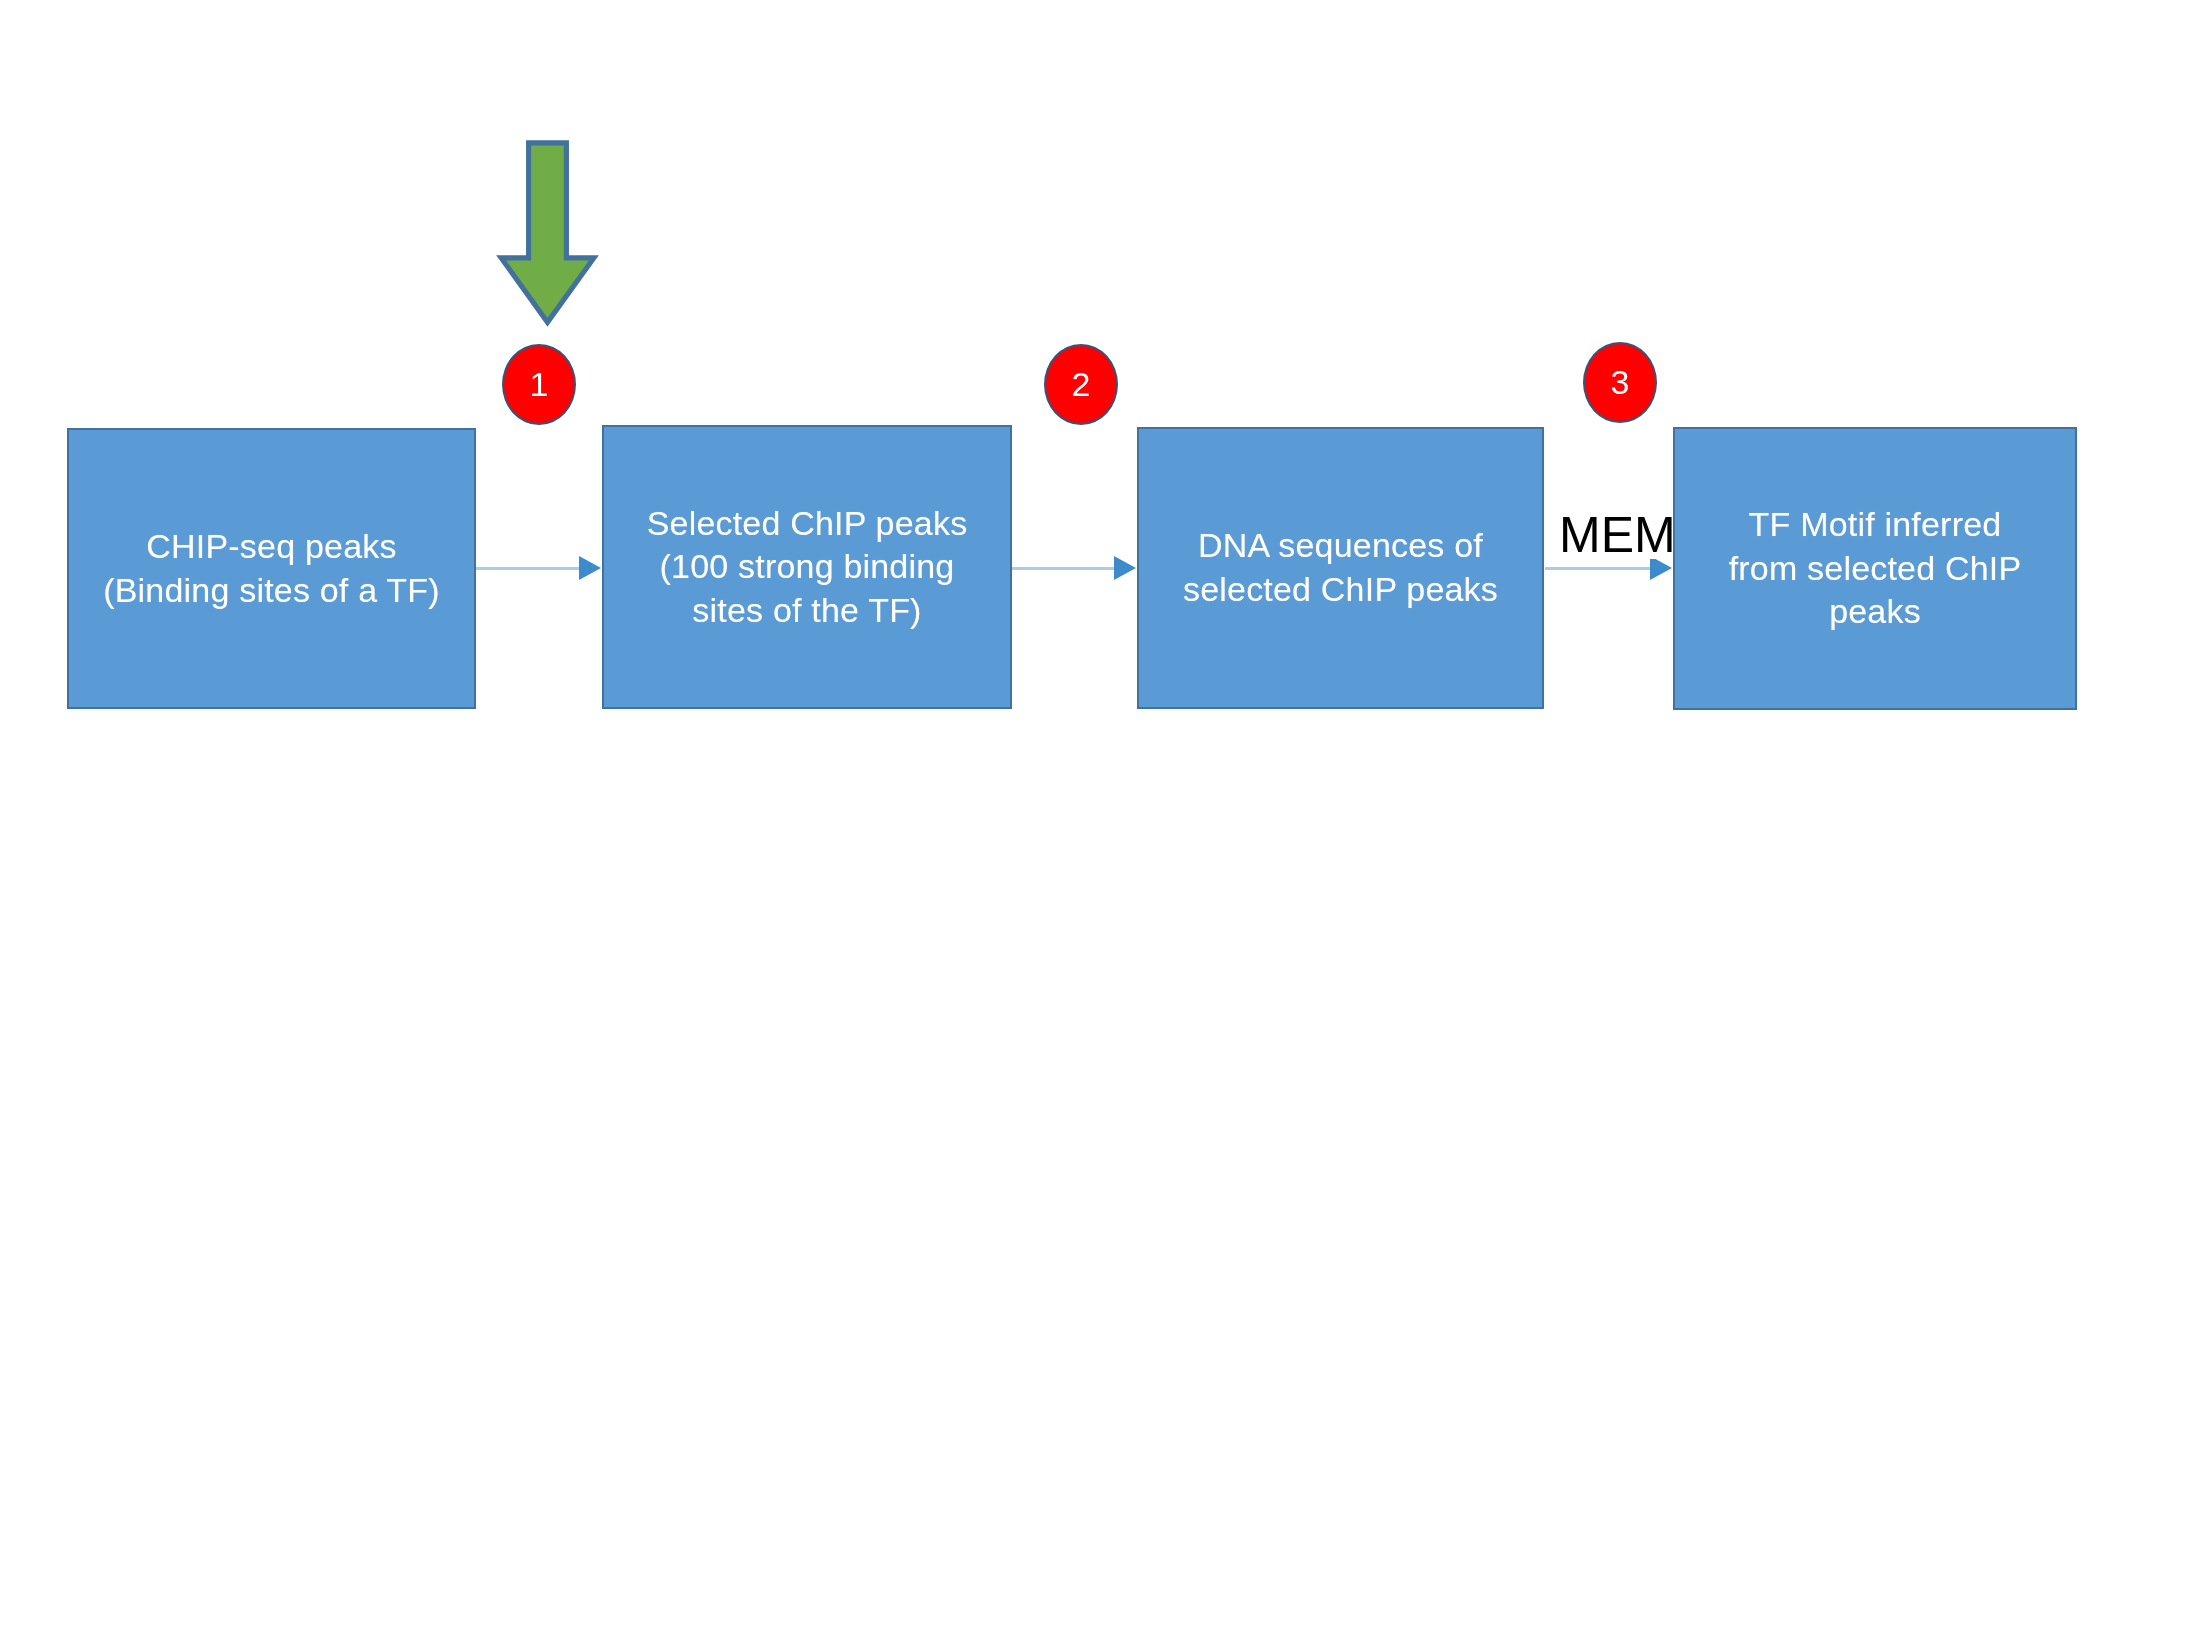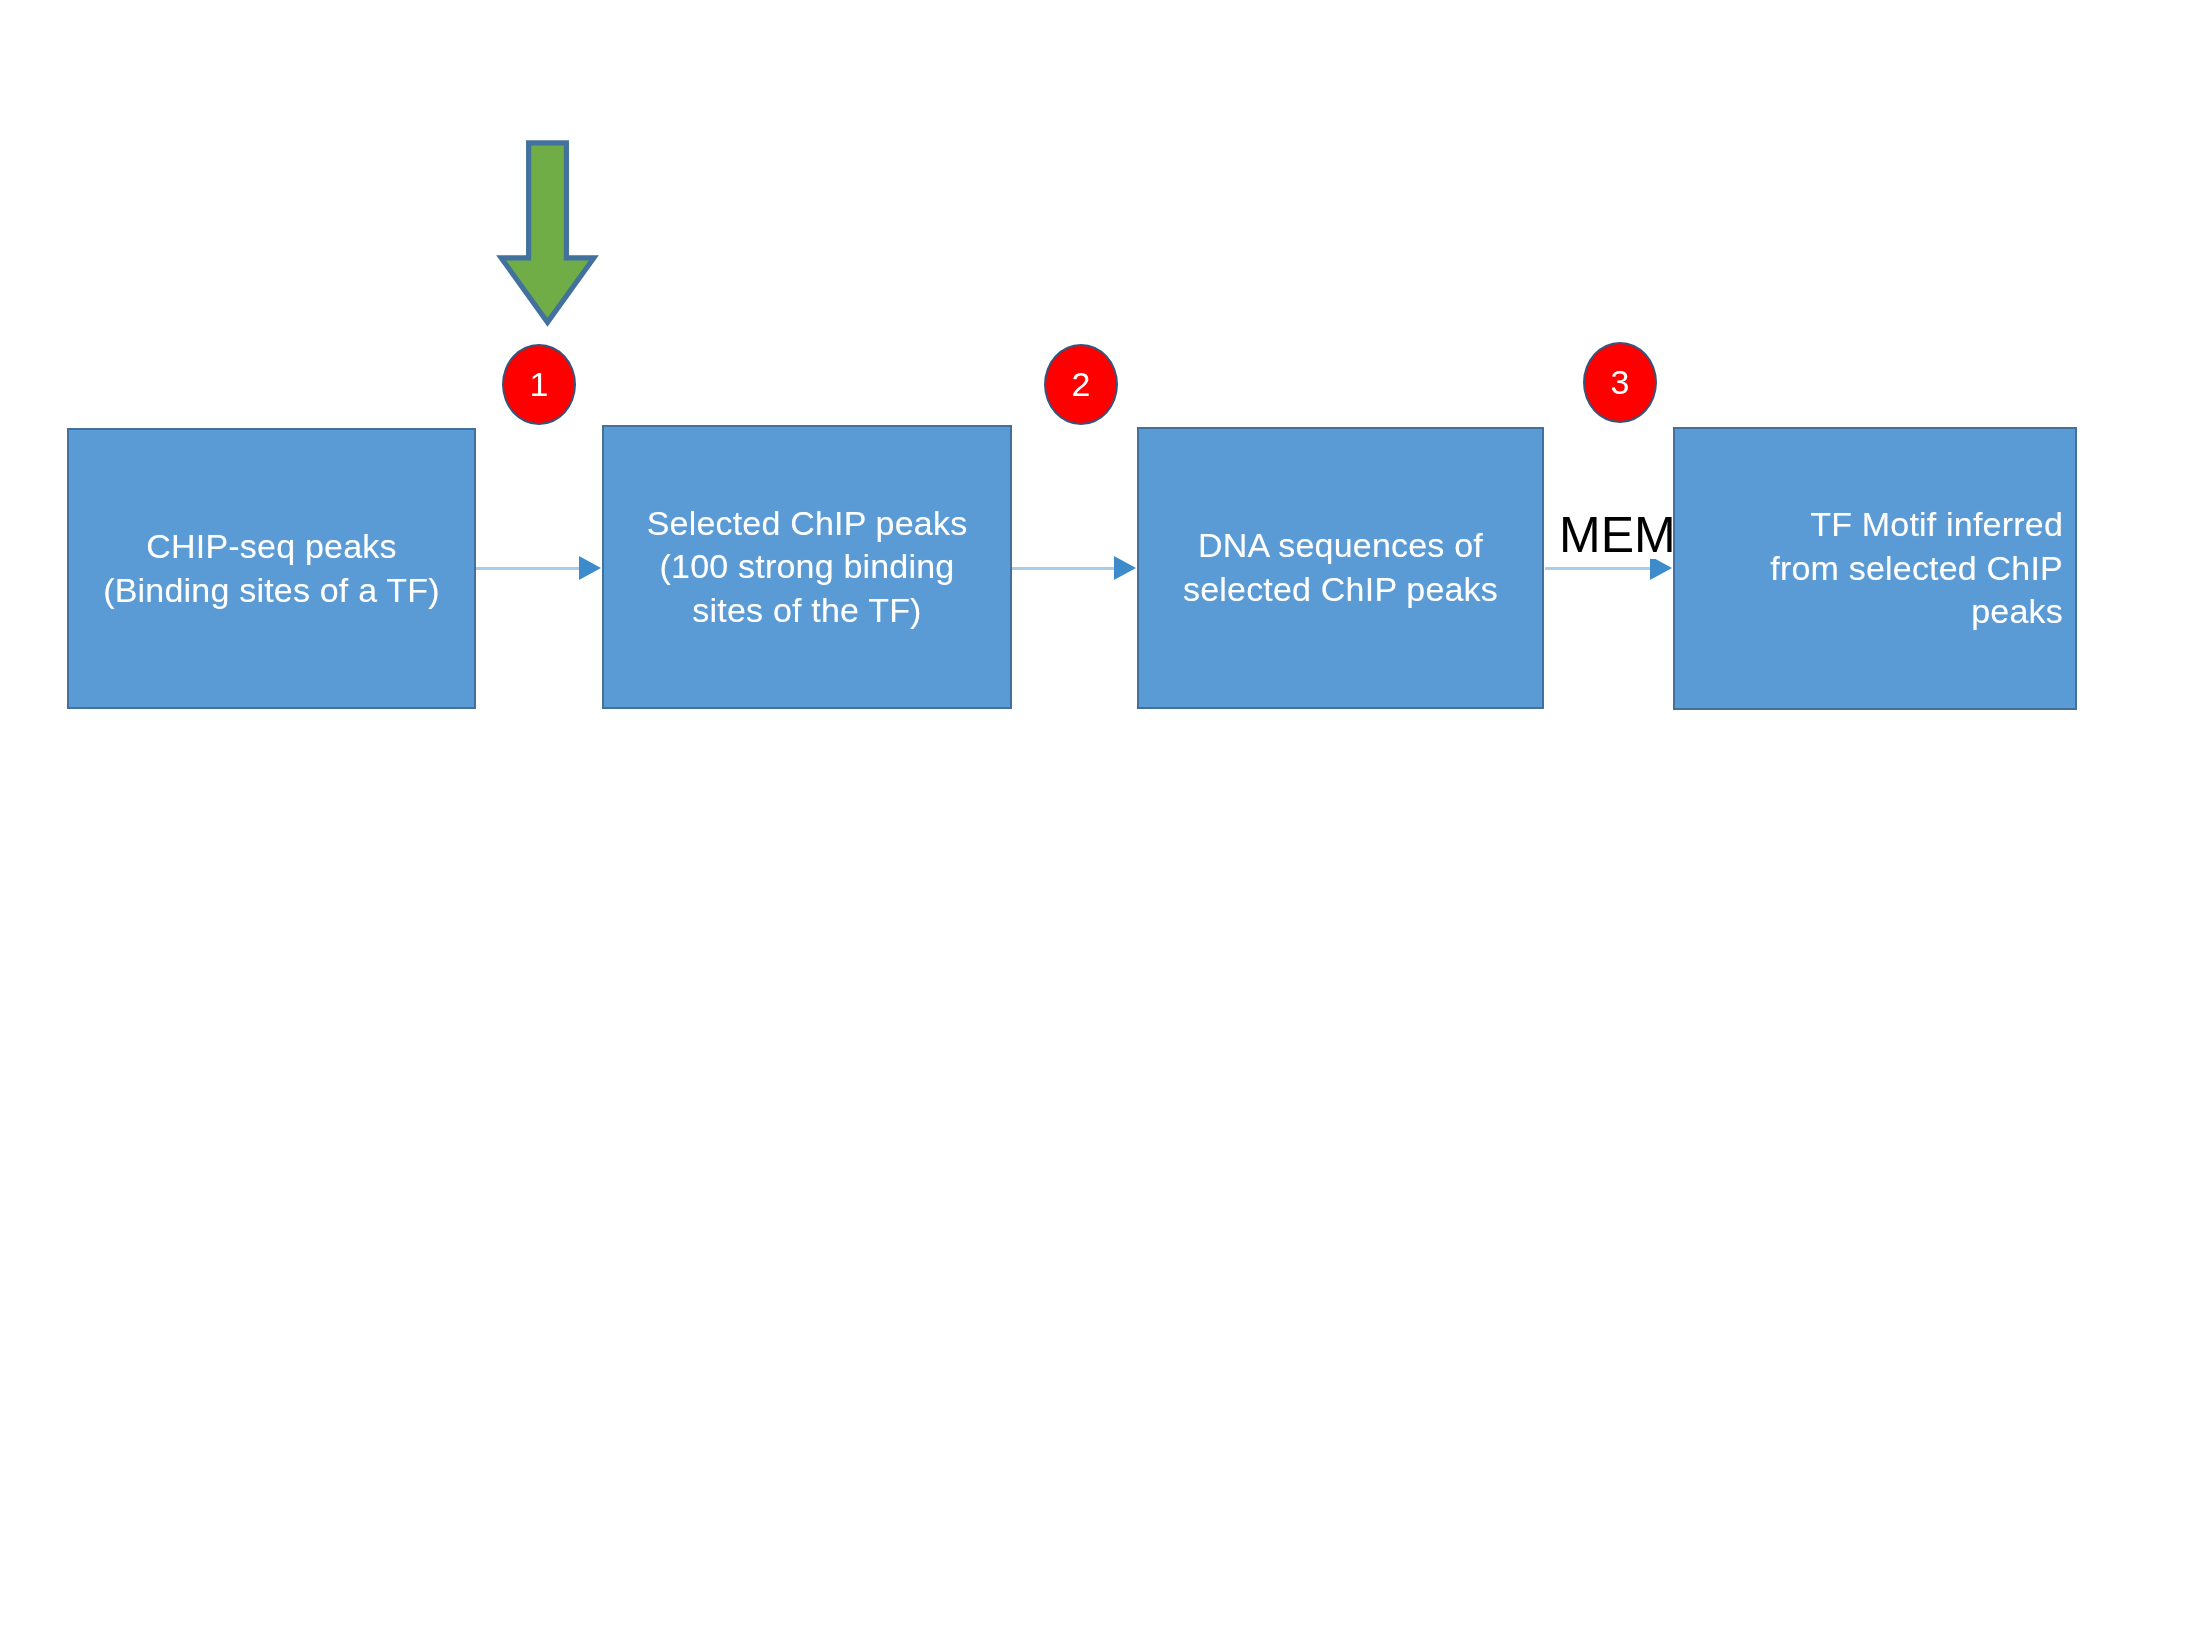--- a/index.html
+++ b/index.html
@@ -40,21 +40,21 @@
     z-index: 5;
   }
   .proc-box .lbl {
     white-space: pre-line;
     width: 100%;
   }
 
   #box-1 { left: 67px;   top: 428px; width: 409px; height: 281px; }
   #box-2 { left: 602px;  top: 425px; width: 410px; height: 284px; }
   #box-3 { left: 1137px; top: 427px; width: 407px; height: 282px; }
-  #box-4 { left: 1673px; top: 427px; width: 404px; height: 283px; text-align: right; }
+  #box-4 { left: 1673px; top: 427px; width: 404px; height: 283px; }
 
   
   .connector {
     position: absolute;
     height: 34px;
     z-index: 3;
   }
   .connector .shaft {
     position: absolute;
     left: 0;

